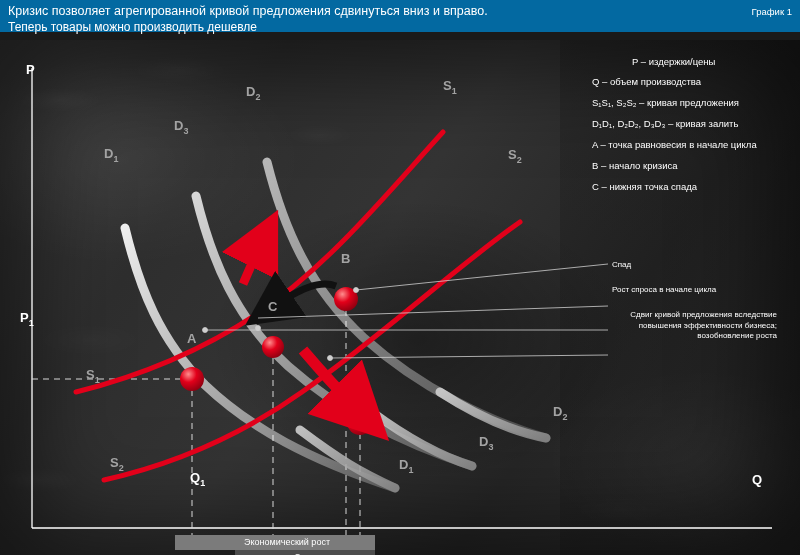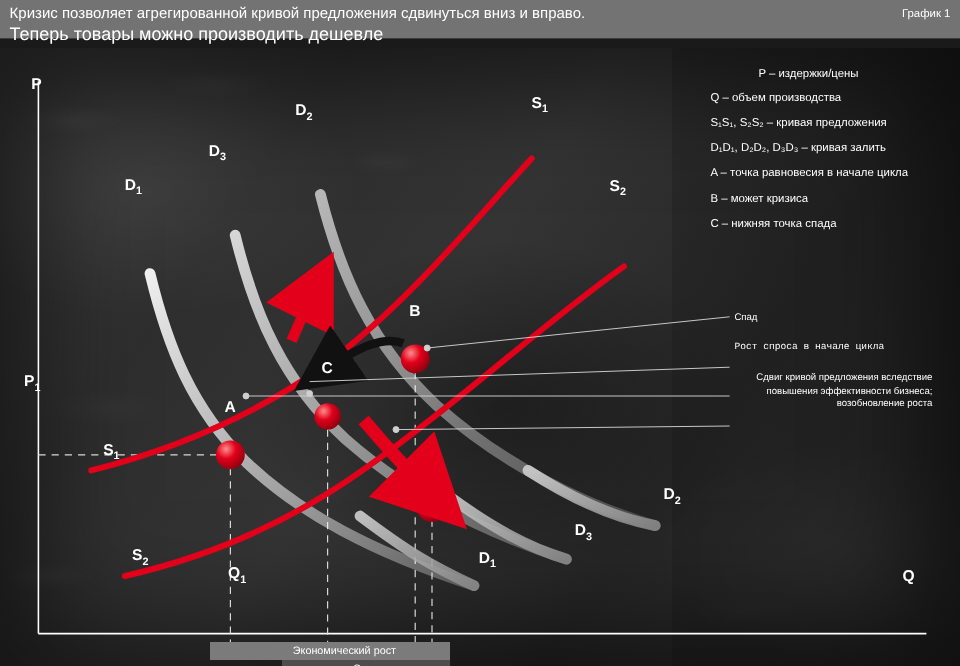--- a/index.html
+++ b/index.html
@@ -1,22 +1,22 @@
 <!DOCTYPE html>
 <html><head>
 <meta charset="utf-8">
 <style>
   html,body{margin:0;padding:0;background:#ffffff;}
   body{font-family:"Liberation Sans",sans-serif;}
   #stage{position:relative;width:800px;height:555px;overflow:hidden;background:#1a1a1a;}
 
   
-  .header{position:absolute;left:0;top:0;width:800px;height:32px;background:#737373;color:#fff;}
+  .header{position:absolute;left:0;top:0;width:800px;height:32px;background:#0369a1;color:#fff;}
   .header .t1{position:absolute;left:8px;top:4px;font-size:12.5px;white-space:nowrap;}
-  .header .t2{position:absolute;left:8px;top:20px;font-size:15px;white-space:nowrap;}
+  .header .t2{position:absolute;left:8px;top:20px;font-size:12px;white-space:nowrap;}
   .header .gnum{position:absolute;right:8px;top:6px;font-size:9.5px;color:#fff;}
 
   
   .panel{position:absolute;left:0;top:40px;width:800px;height:515px;
          background:#2b2b2b;overflow:hidden;}
   .panel .texture{position:absolute;inset:0;
     background:
       radial-gradient(ellipse 260px 150px at 120px 120px, rgba(255,255,255,.06), rgba(255,255,255,0) 70%),
       radial-gradient(ellipse 220px 130px at 700px 420px, rgba(255,255,255,.05), rgba(255,255,255,0) 70%),
       radial-gradient(ellipse 300px 200px at 420px 300px, rgba(0,0,0,.35), rgba(0,0,0,0) 70%),
@@ -34,21 +34,21 @@
   .panel .vign{position:absolute;inset:0;
     box-shadow:inset 0 0 90px 30px rgba(0,0,0,.55);}
 
   
   .rightshade{position:absolute;left:560px;top:0;width:240px;height:515px;
     background:linear-gradient(90deg, rgba(20,20,20,.25), rgba(20,20,20,.45));}
 
   svg.draw{position:absolute;left:0;top:0;width:800px;height:515px;overflow:visible;}
 
   
-  .lbl{position:absolute;color:#ffffff;font-size:13px;font-weight:bold;}
+  .lbl{position:absolute;color:#a3a3a3;font-size:13px;font-weight:bold;}
   .legend-item{position:absolute;color:#ffffff;font-size:9.5px;white-space:nowrap;}
   .ann{position:absolute;color:#ffffff;font-size:8px;line-height:10.5px;width:165px;}
   .axis-lbl{position:absolute;color:#ffffff;font-size:13px;font-weight:bold;}
 
   .barlabel{position:absolute;color:#ffffff;font-size:9px;text-align:center;}
   .bar1{position:absolute;left:175px;top:495px;width:200px;height:15px;background:#7b7b7b;}
   .bar2{position:absolute;left:235px;top:510px;width:140px;height:15px;background:#4d4d4d;}
 </style>
 </head>
 <body>
@@ -167,25 +167,25 @@
 
     <div class="lbl" style="left:187px;top:291px;">A</div>
     <div class="lbl" style="left:341px;top:211px;">B</div>
     <div class="lbl" style="left:268px;top:259px;">C</div>
 
     <div class="legend-item" style="left:592px;top:16px;margin-left:40px;">P – издержки/цены</div>
     <div class="legend-item" style="left:592px;top:36px;">Q – объем производства</div>
     <div class="legend-item" style="left:592px;top:57px;">S₁S₁, S₂S₂ – кривая предложения</div>
     <div class="legend-item" style="left:592px;top:78px;">D₁D₁, D₂D₂, D₃D₃ – кривая залить</div>
     <div class="legend-item" style="left:592px;top:99px;">A – точка равновесия в начале цикла</div>
-    <div class="legend-item" style="left:592px;top:120px;">B – может кризиса</div>
+    <div class="legend-item" style="left:592px;top:120px;">B – начало кризиса</div>
     <div class="legend-item" style="left:592px;top:141px;">C – нижняя точка спада</div>
 
     <div class="ann" style="left:612px;top:220px;">Спад</div>
-    <div class="ann" style="left:612px;top:245px;font-family:Liberation Mono, monospace;">Рост спроса в начале цикла</div>
+    <div class="ann" style="left:612px;top:245px;">Рост спроса в начале цикла</div>
     <div class="ann" style="left:612px;top:270px;text-align:right;">Сдвиг кривой предложения вследствие повышения эффективности бизнеса; возобновление роста</div>
 
     <div class="bar1"></div>
     <div class="barlabel" style="left:175px;top:497px;width:224px;">Экономический рост</div>
     <div class="bar2"></div>
     <div class="barlabel" style="left:235px;top:512px;width:140px;">Спад</div>
 
   </div>
 </div>
 

